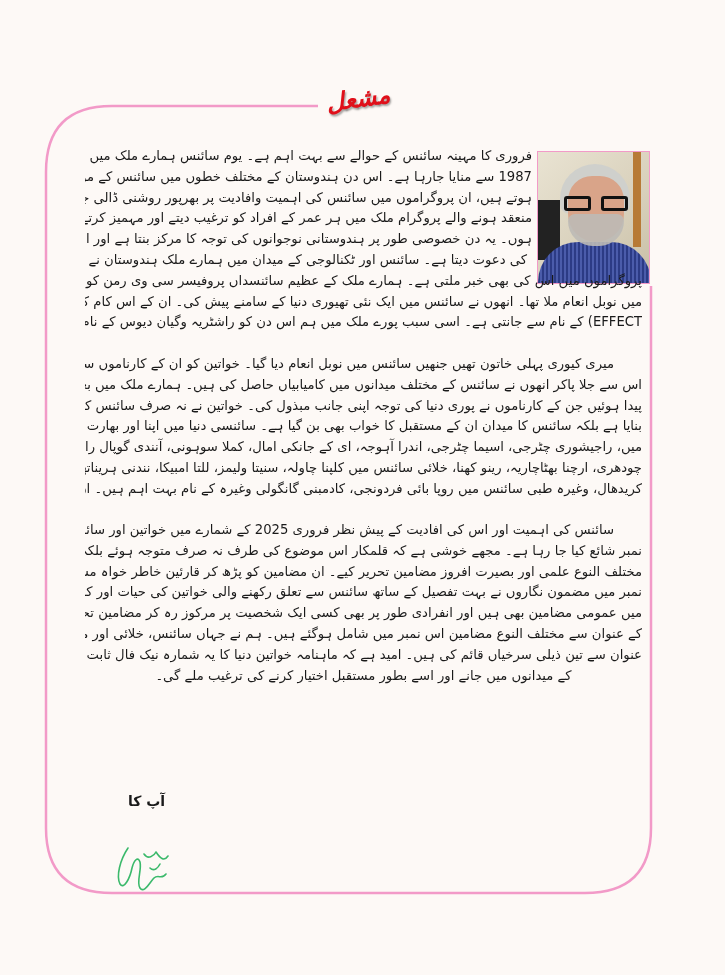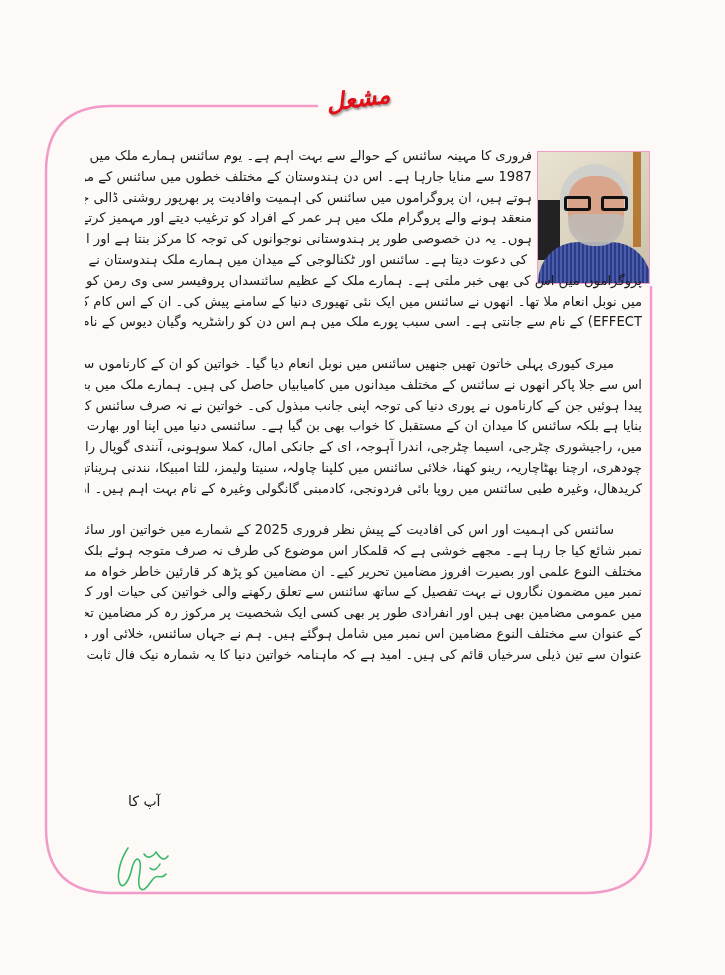--- a/index.html
+++ b/index.html
@@ -35,21 +35,21 @@
     background: repeating-linear-gradient(90deg, #2c3b85 0 2px, #4b5cab 2px 4px); }
   .text-block {
     position: absolute; left: 85px; top: 146px; width: 447px;
     direction: rtl; text-align: justify; text-align-last: right;
     font-size: 13.2px; line-height: 20.8px;
   }
   .text-block.wide { width: 557px; }
   .p-line { display: block; white-space: nowrap; overflow: hidden; }
   .p-line.indent { padding-right: 28px; }
   .closing {
-    position: absolute; left: 128px; top: 793px; font-size: 14px; font-weight: normal; direction: rtl;
+    position: absolute; left: 128px; top: 793px; font-size: 14px; font-weight: bold; direction: rtl;
   }
   .signature {
     position: absolute; left: 110px; top: 838px; width: 70px; height: 60px;
   }
 </style>
 </head>
 <body>
 
 <svg class="frame-svg" viewBox="0 0 725 975">
   <path d="M 318 106 L 112 106 Q 46 106 46 172 L 46 828 Q 46 893 112 893 L 585 893 Q 651 893 651 828 L 651 286" fill="none" stroke="#f29ac8" stroke-width="2.5"></path>
@@ -96,19 +96,20 @@
 </div>
 
 <div class="text-block wide" style="top:520px; left:85px;">
   <span class="p-line indent">سائنس کی اہمیت اور اس کی افادیت کے پیش نظر فروری 2025 کے شمارے میں خواتین اور سائنس کے عنوان سے خصوصی</span>
   <span class="p-line">نمبر شائع کیا جا رہا ہے۔ مجھے خوشی ہے کہ قلمکار اس موضوع کی طرف نہ صرف متوجہ ہوئے بلکہ خواتین اور سائنس کے موضوع پر</span>
   <span class="p-line">مختلف النوع علمی اور بصیرت افروز مضامین تحریر کیے۔ ان مضامین کو پڑھ کر قارئین خاطر خواہ مستفیض ہوں گے۔ خواتین اور سائنس</span>
   <span class="p-line">نمبر میں مضمون نگاروں نے بہت تفصیل کے ساتھ سائنس سے تعلق رکھنے والی خواتین کی حیات اور کارناموں پر روشنی ڈالی ہے۔ اس</span>
   <span class="p-line">میں عمومی مضامین بھی ہیں اور انفرادی طور پر بھی کسی ایک شخصیت پر مرکوز رہ کر مضامین تحریر کیے گئے ہیں۔ اس طرح خواتین اور سائنس</span>
   <span class="p-line">کے عنوان سے مختلف النوع مضامین اس نمبر میں شامل ہوگئے ہیں۔ ہم نے جہاں سائنس، خلائی اور ماحولیاتی سائنس اور شخصیات کے</span>
   <span class="p-line">عنوان سے تین ذیلی سرخیاں قائم کی ہیں۔ امید ہے کہ ماہنامہ خواتین دنیا کا یہ شمارہ نیک فال ثابت ہوگا اور ہندوستانی خواتین کو سائنس</span>
+  <span class="p-line" style="text-align:center; text-align-last:center;">کے میدانوں میں جانے اور اسے بطور مستقبل اختیار کرنے کی ترغیب ملے گی۔</span>
 </div>
 
 <div class="closing">آپ کا</div>
 
 <svg class="signature" viewBox="0 0 70 60">
   <path d="M18 10 C10 22, 6 38, 10 46 C14 52, 20 40, 22 30 M22 30 C24 22, 28 18, 30 24 C32 32, 26 44, 30 50 C34 56, 40 44, 44 40 C48 36, 52 42, 56 36 M34 16 C38 22, 44 18, 46 14 M46 14 C50 20, 54 24, 58 18 M40 30 C44 34, 48 30, 50 26" fill="none" stroke="#3bb96b" stroke-width="1.6" stroke-linecap="round"></path>
 </svg>
 
 </body></html>

